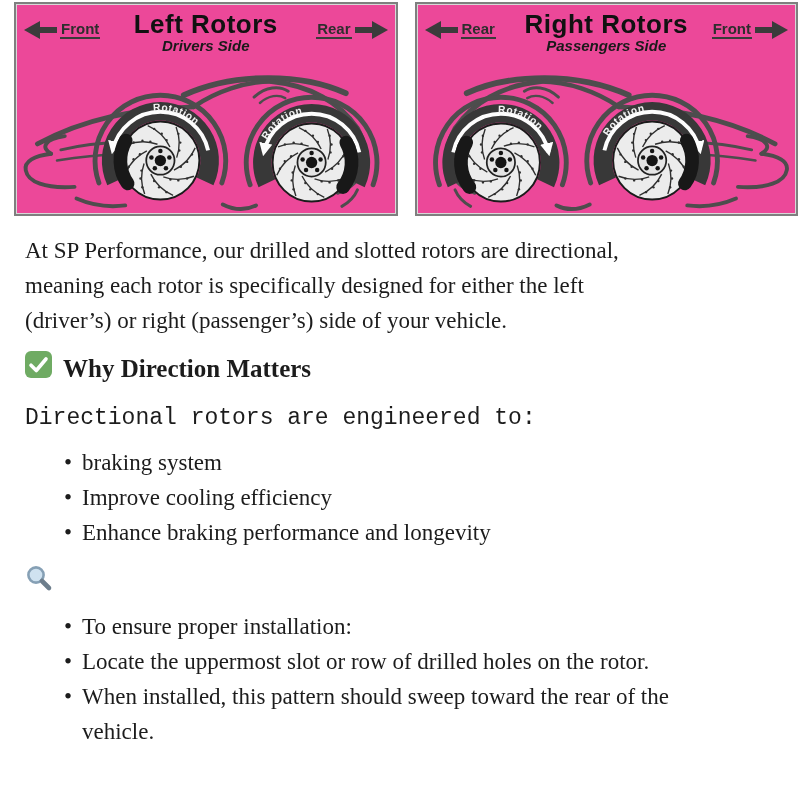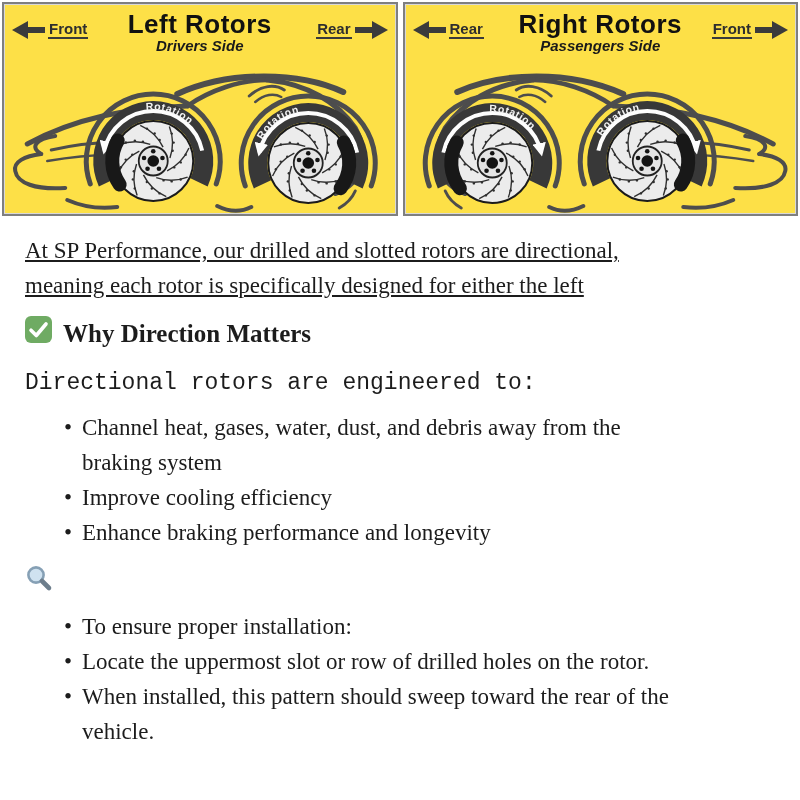--- a/index.html
+++ b/index.html
@@ -1,33 +1,33 @@
 <!DOCTYPE html>
 <html><head>
 <meta charset="utf-8">
 <style>
   html,body{margin:0;padding:0;background:#ffffff;width:800px;height:800px;overflow:hidden;}
   body{font-family:"Liberation Serif", serif;color:#1c1c1c;}
 
   
   .diagram{display:flex;gap:5px;padding:2px 2px 0 2px;height:216px;box-sizing:border-box;}
-  .panel{flex:1;border:2px solid #7f7f7f;box-shadow:inset 0 0 0 1px #d8d8d8;background:#fde047;position:relative;box-sizing:border-box;overflow:hidden;}
+  .panel{flex:1;border:2px solid #7f7f7f;box-shadow:inset 0 0 0 1px #d8d8d8;background:#ec4899;position:relative;box-sizing:border-box;overflow:hidden;margin-left:12px;}
   .panel-header{position:relative;height:56px;text-align:center;font-family:"Liberation Sans",sans-serif;}
   .panel-title{font-size:26px;font-weight:bold;letter-spacing:.5px;line-height:28px;margin-top:6px;color:#111;}
   .panel-subtitle{font-size:15px;font-weight:bold;font-style:italic;line-height:16px;color:#1a1a1a;}
   .dir{position:absolute;top:10px;display:flex;align-items:center;gap:2px;}
   .dir.left{left:8px;}
   .dir.right{right:8px;}
   .dir-label{font-size:15px;font-weight:bold;color:#2e2e2e;border-bottom:2.5px solid #3a3a3a;line-height:17px;padding:0 1px;}
   .dir svg{display:block;}
   .car-svg{display:block;width:100%;height:152px;}
 
   
   .content{padding:0 25px;font-size:23px;line-height:35px;}
-  .intro{margin:17px 0 0;text-decoration:underline;}
+  .intro{margin:17px 0 0;}
   .intro span{display:block;}
   .h-check{display:flex;align-items:flex-start;gap:11px;margin:13px 0 0;font-size:25px;font-weight:bold;line-height:35px;}
   .h-mag{display:flex;align-items:center;gap:8px;margin:14px 0 0;font-size:24px;font-weight:normal;line-height:35px;}
   .lead{margin:15px 0 0;font-family:Liberation Mono, monospace;}
   ul.blist{margin:9px 0 0;padding:0 0 0 57px;list-style:none;}
   ul.blist.second{margin-top:16px;}
   ul.blist li{position:relative;}
   ul.blist li::before{content:"\2022";position:absolute;left:-18px;top:0;}
   ul.blist li span{display:block;}
   .emoji-check{display:inline-block;width:27px;height:27px;background:#6fab63;border-radius:6px;flex:0 0 auto;}
@@ -312,36 +312,36 @@
       </svg>
   </div>
 
 </div>
 
 <div class="content">
 
   <p class="intro">
     <span>At SP Performance, our drilled and slotted rotors are directional,</span>
     <span>meaning each rotor is specifically designed for either the left</span>
+    <span>(driver’s) or right (passenger’s) side of your vehicle.</span>
   </p>
 
   <h2 class="h-check">
     <span class="emoji-check">
       <svg viewBox="0 0 27 27">
           <path d="M6 14.2 L11.3 19.5 L21 8" fill="none" stroke="#ffffff" stroke-width="3.6" stroke-linecap="round" stroke-linejoin="round"></path>
         </svg>
     </span>
     <span>Why Direction Matters</span>
   </h2>
 
   <p class="lead">Directional rotors are engineered to:</p>
 
   <ul class="blist">
     <li>
-      <span>Channel heat, gases, water, dust, and debris away from the</span>
       <span>braking system</span>
     </li>
     <li>
       <span>Improve cooling efficiency</span>
     </li>
     <li>
       <span>Enhance braking performance and longevity</span>
     </li>
   </ul>
 

